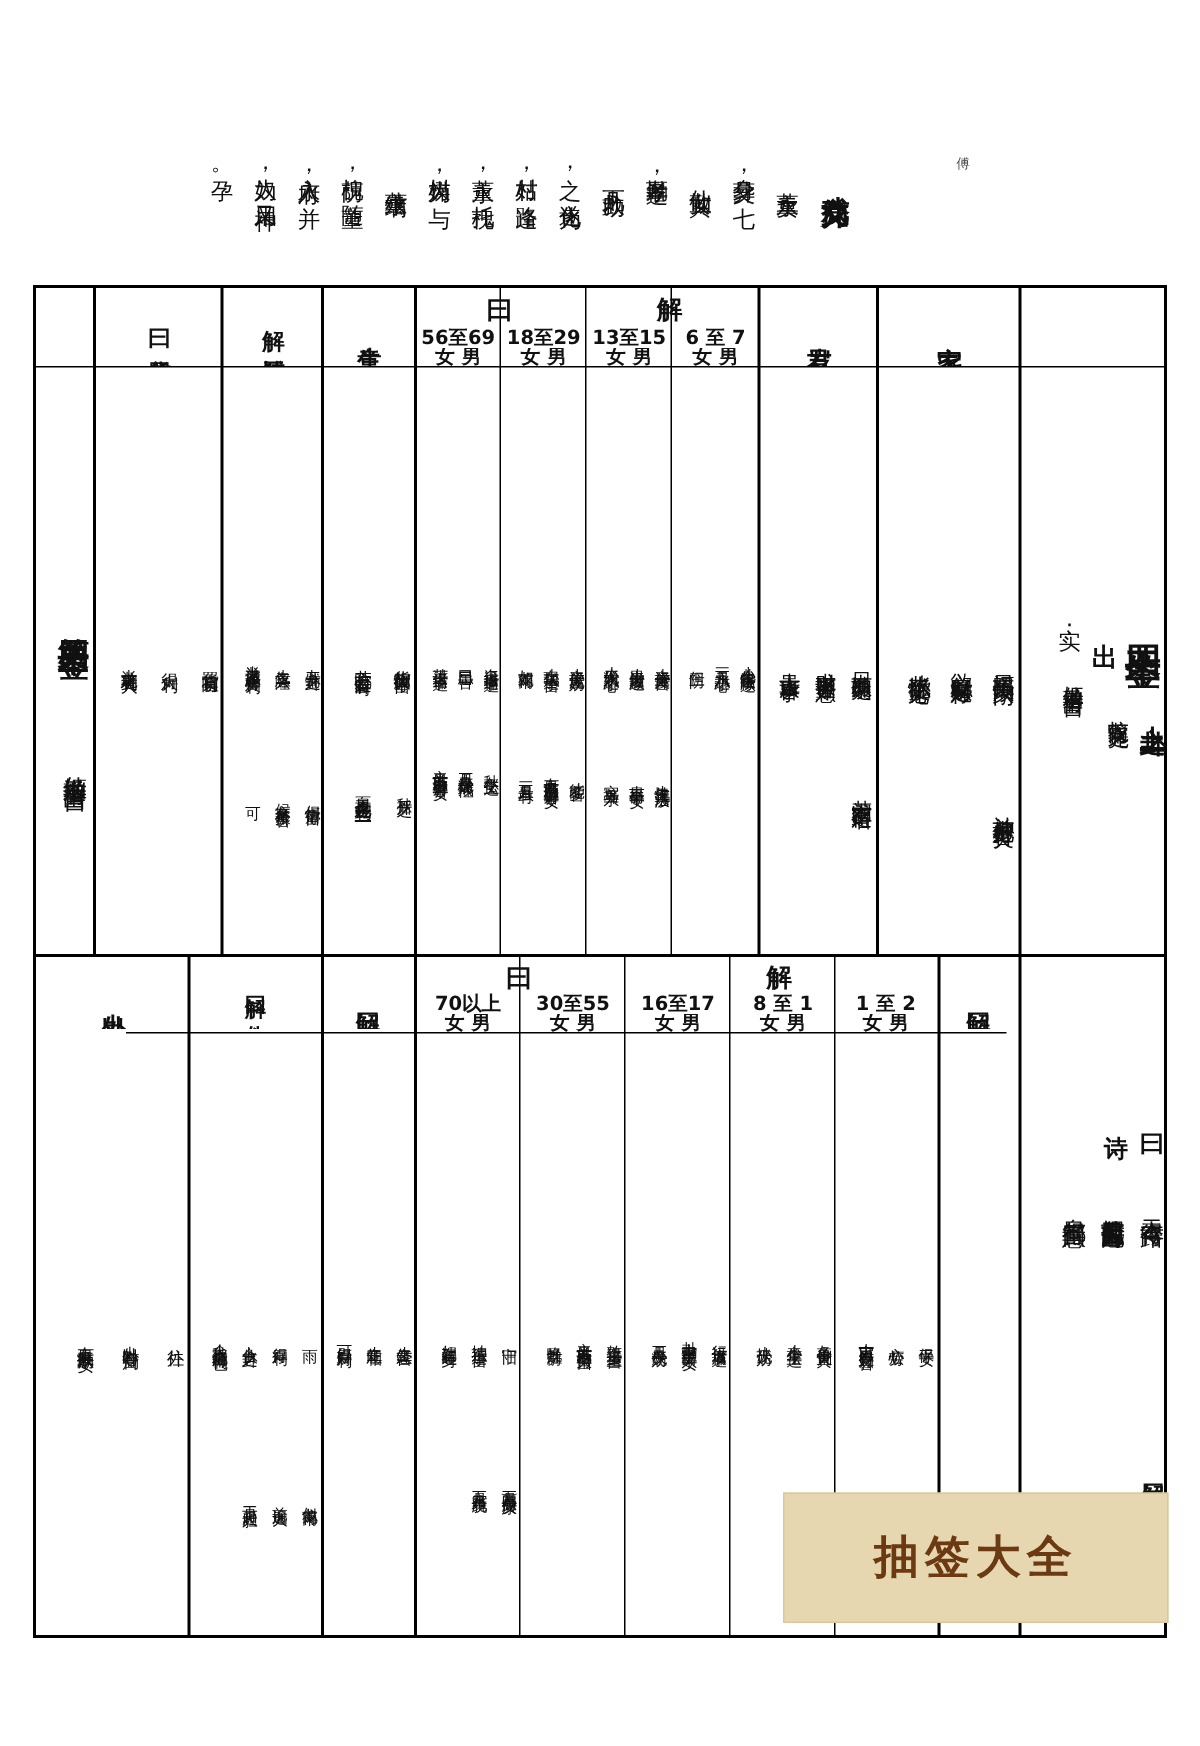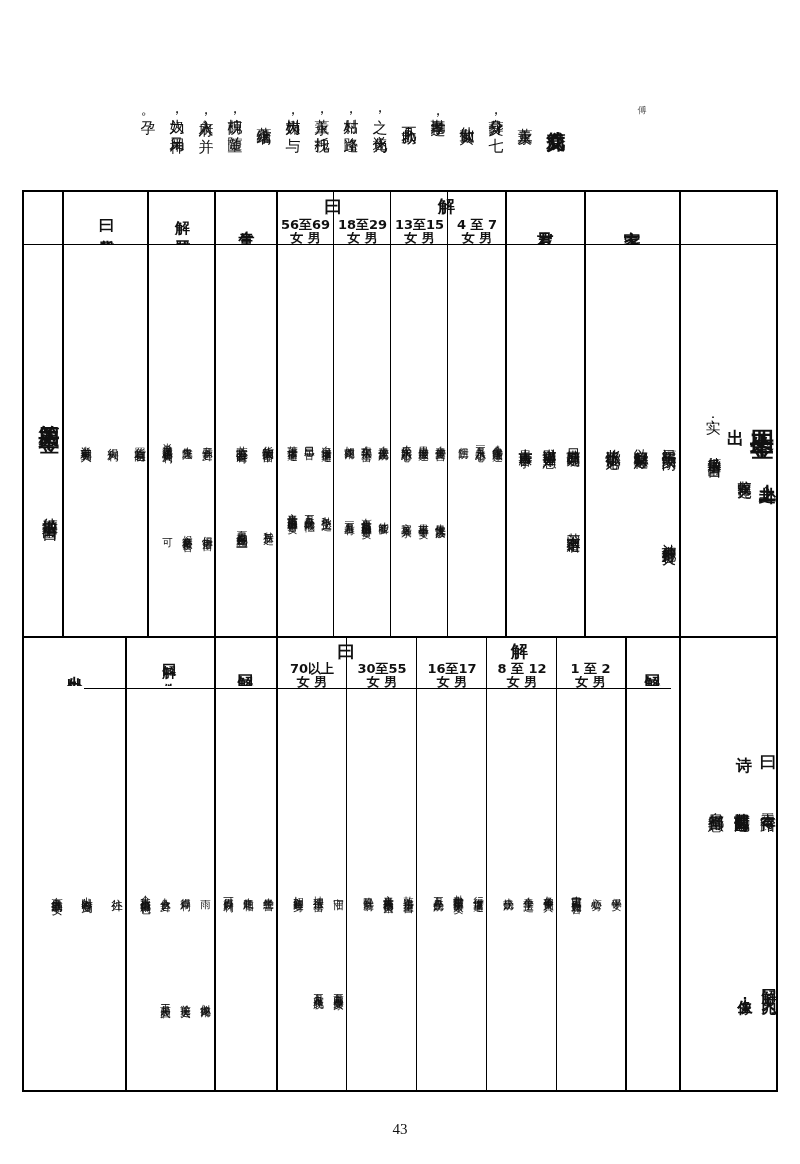--- a/index.html
+++ b/index.html
@@ -217,21 +217,21 @@
     <div class="cell cellhead small" style="left:254px;top:26px;width:55px;height:14px;">
       <span>56至69</span>
     </div>
     <div class="cell cellhead small" style="left:311px;top:26px;width:55px;height:14px;">
       <span>18至29</span>
     </div>
     <div class="cell cellhead small" style="left:368px;top:26px;width:55px;height:14px;">
       <span>13至15</span>
     </div>
     <div class="cell cellhead small" style="left:425px;top:26px;width:56px;height:14px;">
-      <span>4 至 7</span>
+      <span>6 至 7</span>
     </div>
     <div class="cell cellhead small" style="left:254px;top:40px;width:55px;height:12px;">
       <span>女 男</span>
     </div>
     <div class="cell cellhead small" style="left:311px;top:40px;width:55px;height:12px;">
       <span>女 男</span>
     </div>
     <div class="cell cellhead small" style="left:368px;top:40px;width:55px;height:12px;">
       <span>女 男</span>
     </div>
@@ -345,21 +345,21 @@
     <div class="cell cellhead small" style="left:254px;top:470px;width:68px;height:14px;">
       <span>70以上</span>
     </div>
     <div class="cell cellhead small" style="left:324px;top:470px;width:68px;height:14px;">
       <span>30至55</span>
     </div>
     <div class="cell cellhead small" style="left:394px;top:470px;width:68px;height:14px;">
       <span>16至17</span>
     </div>
     <div class="cell cellhead small" style="left:464px;top:470px;width:68px;height:14px;">
-      <span>8 至 12</span>
+      <span>8 至 1</span>
     </div>
     <div class="cell cellhead small" style="left:534px;top:470px;width:65px;height:14px;">
       <span>1 至 2</span>
     </div>
     <div class="cell cellhead small" style="left:254px;top:484px;width:68px;height:12px;">
       <span>女 男</span>
     </div>
     <div class="cell cellhead small" style="left:324px;top:484px;width:68px;height:12px;">
       <span>女 男</span>
     </div>
@@ -419,15 +419,17 @@
       <div class="vcol v xs" style="width:20px;">小扶无妨</div>
     </div>
     <div class="vcolwrap" style="left:536px;top:506px;height:386px;width:62px;">
       <div class="vcol v xs" style="width:20px;">保平安</div>
       <div class="vcol v xs" style="width:20px;">心烦劳</div>
       <div class="vcol v xs" style="width:20px;">吉宅人口可得财和喜</div>
     </div>
 
   </div>
 
-
-  <div class="pageno">43</div>
+  <div class="wm">
+    <span>抽签大全</span>
+  </div>
+
 </div>
 
 </body></html>

